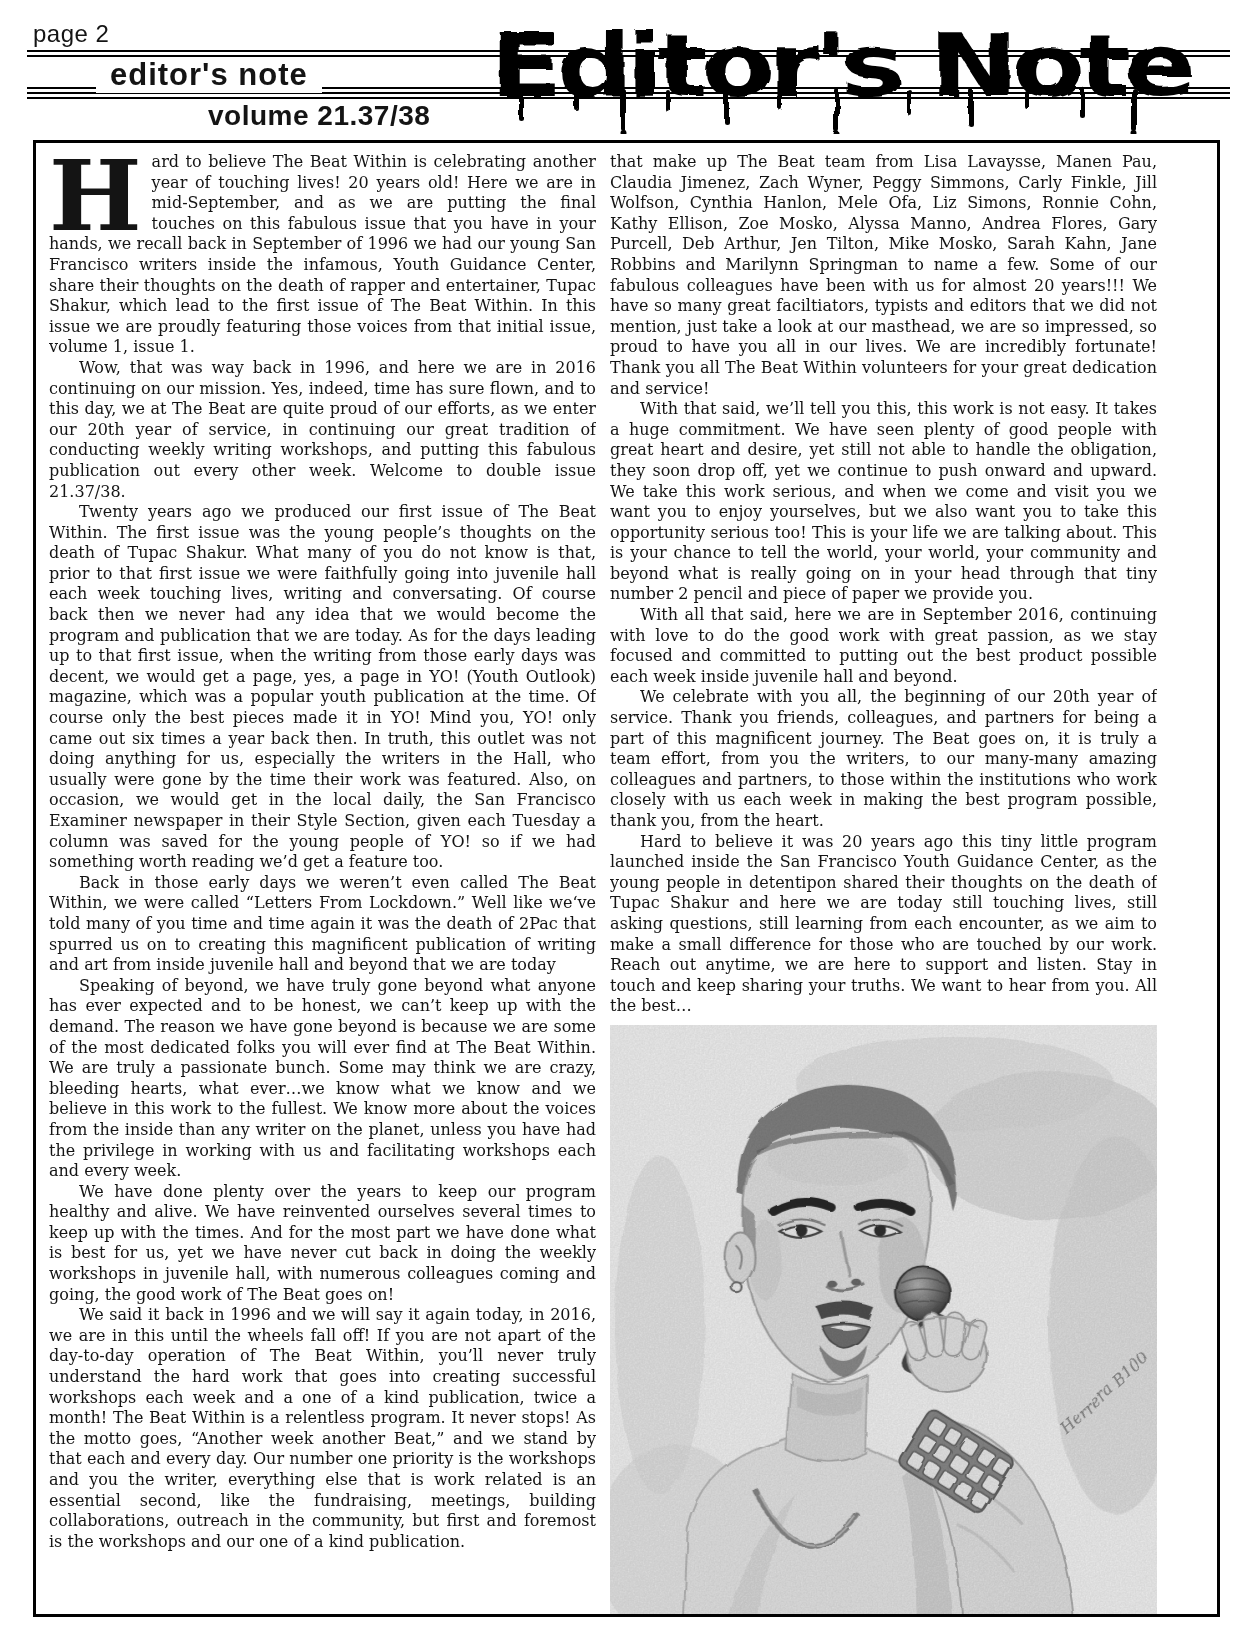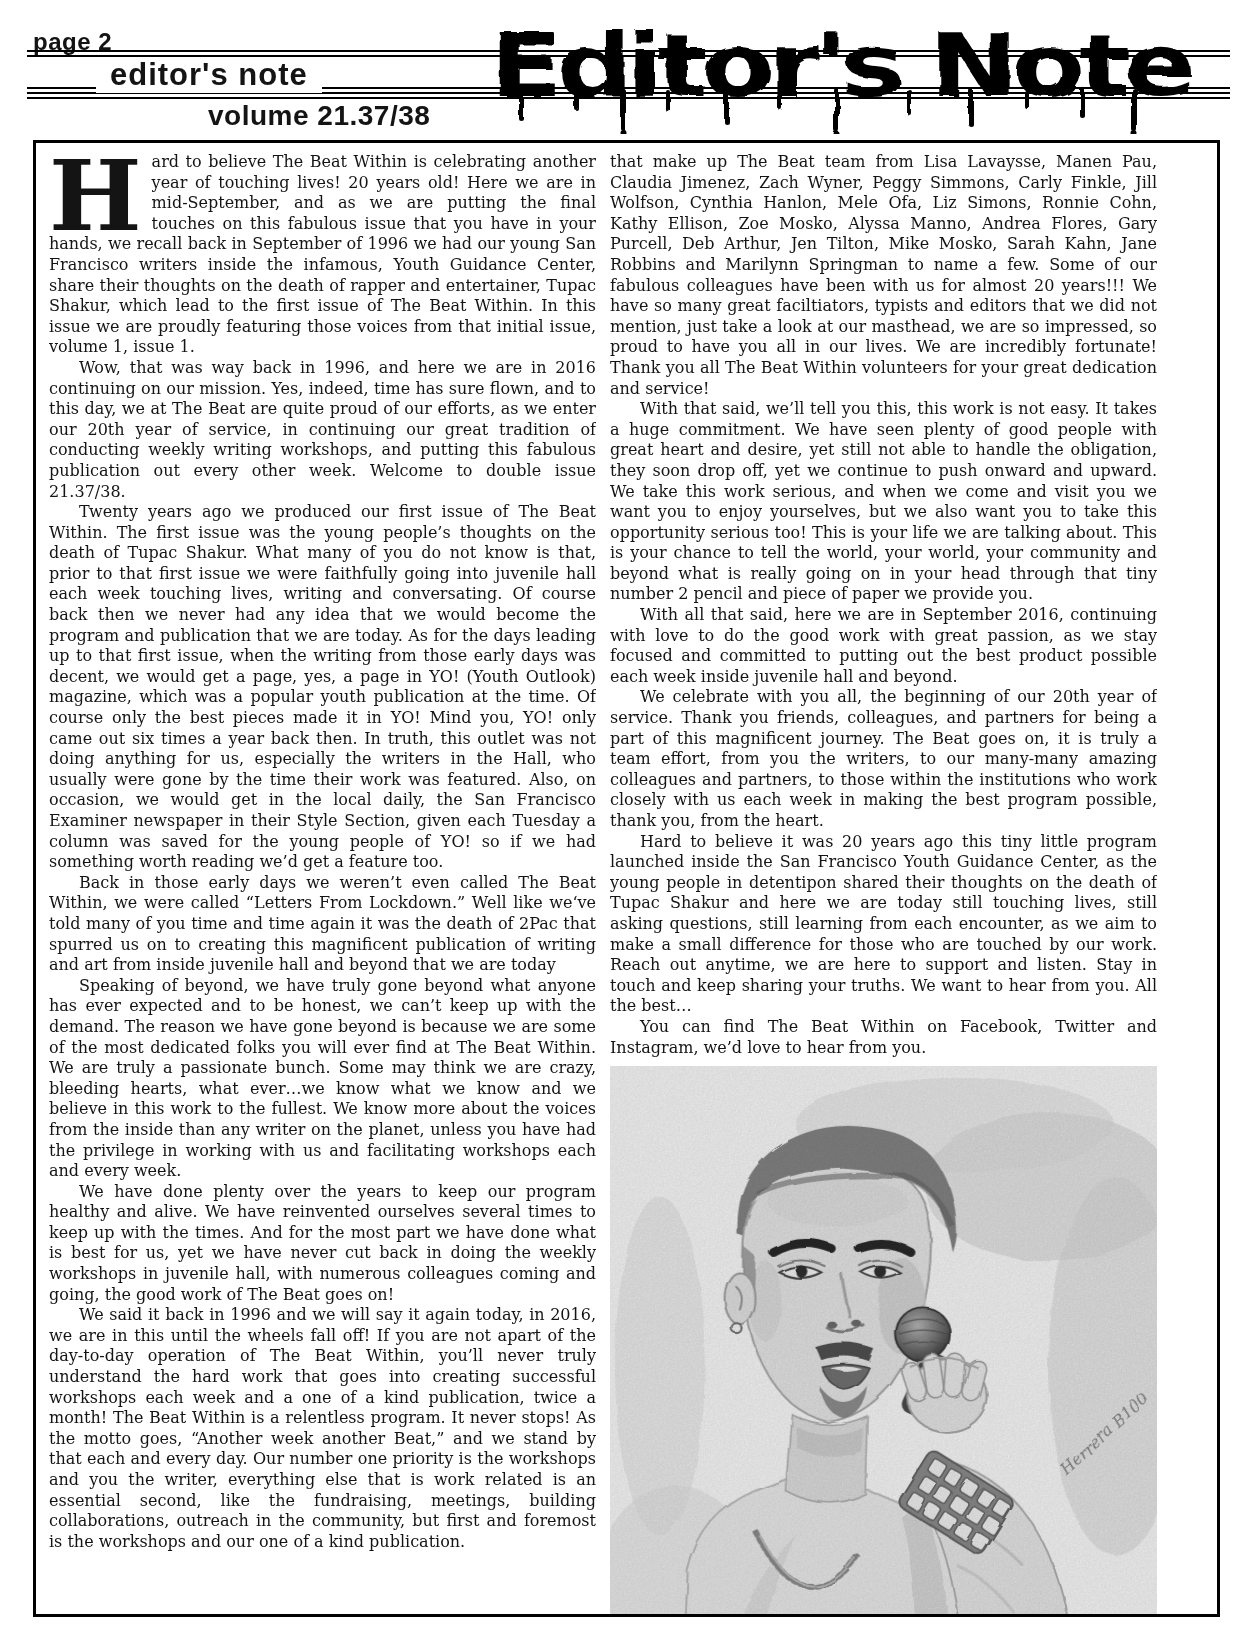--- a/index.html
+++ b/index.html
@@ -1,21 +1,21 @@
 <!DOCTYPE html>
 <html><head>
 <meta charset="utf-8">
 <style>
   html,body{margin:0;padding:0;background:#ffffff;}
   body{width:1257px;height:1650px;position:relative;overflow:hidden;
        font-family:"DejaVu Serif",serif;color:#141414;}
 
   
   .page-label{position:absolute;left:33px;top:20px;
-    font-family:"Liberation Sans",sans-serif;font-weight:bold;font-size:24px;letter-spacing:.5px;margin-top:8px;}
+    font-family:"Liberation Sans",sans-serif;font-weight:normal;font-size:24px;letter-spacing:.5px;}
   .rule{position:absolute;left:27px;width:1203px;height:2.4px;background:#000;}
   .ruleA1{top:50px}.ruleA2{top:55px}
   .ruleB1{top:87px}.ruleB2{top:92px}.ruleB3{top:97px}
   .section-title{position:absolute;left:96px;top:57px;
     font-family:"Liberation Sans",sans-serif;font-weight:bold;font-size:31px;letter-spacing:1px;
     background:#fff;padding:0 14px;text-align:right;}
   .volume-label{position:absolute;left:208px;top:100px;
     font-family:"Liberation Sans",sans-serif;font-weight:bold;font-size:28px;letter-spacing:.5px;}
   .graffiti-wrap{position:absolute;left:478px;top:2px;width:724px;height:132px;}
 
@@ -89,21 +89,20 @@
   <p>We said it back in 1996 and we will say it again today, in 2016, we are in this until the wheels fall off! If you are not apart of the day-to-day operation of The Beat Within, you’ll never truly understand the hard work that goes into creating successful workshops each week and a one of a kind publication, twice a month!  The Beat Within is a relentless program. It never stops! As the motto goes, “Another week another Beat,” and we stand by that each and every day. Our number one priority is the workshops and you the writer, everything else that is work related is an essential second, like the fundraising, meetings, building collaborations, outreach in the community, but first and foremost is the workshops and our one of a kind publication.</p>
 
 </div>
 
 <div class="col col-right">
   <p class="no-indent">that make up The Beat team from Lisa Lavaysse, Manen Pau, Claudia Jimenez, Zach Wyner, Peggy Simmons, Carly Finkle, Jill Wolfson, Cynthia Hanlon, Mele Ofa, Liz Simons, Ronnie Cohn, Kathy Ellison, Zoe Mosko, Alyssa Manno, Andrea Flores, Gary Purcell, Deb Arthur, Jen Tilton,  Mike Mosko,  Sarah Kahn,  Jane Robbins and Marilynn Springman to name a few. Some of our fabulous colleagues have been with us for almost 20 years!!!  We have so many great faciltiators, typists and editors that we did not mention, just take a look at our masthead, we are so impressed, so proud to have you all in our lives. We are incredibly fortunate! Thank you all The Beat Within volunteers for your great dedication and service!</p>
   <p>With that said, we’ll tell you this, this work is not easy. It takes a huge commitment. We have seen plenty of good people with great heart and desire, yet still not able to handle the obligation, they soon drop off, yet we continue to push onward and upward. We take this work serious, and when we come and visit you we want you to enjoy yourselves, but we also want you to take this opportunity serious too! This is your life we are talking about. This is your chance to tell the world, your world, your community and beyond what is really going on in your head through that tiny number 2 pencil and piece of paper we provide you.</p>
   <p>With all that said, here we are in September 2016, continuing with love to do the good work with great passion,  as we stay focused and committed to putting out the best product possible each week inside juvenile hall and beyond.</p>
   <p>We celebrate with you all, the beginning of our 20th year of service. Thank you friends, colleagues, and partners for being a part of this magnificent journey. The Beat goes on, it is truly a team effort, from you the writers, to our many-many amazing colleagues and partners, to those within the institutions who work closely with us each week in making the best program possible, thank you, from the heart.</p>
   <p>Hard to believe it was 20 years ago this tiny little program launched inside the San Francisco Youth Guidance Center, as the young people in detentipon shared their thoughts on the death of Tupac Shakur and here we are today still touching lives, still asking questions, still learning from each encounter, as we aim to make a small difference for those who are touched by our work.  Reach out anytime, we are here to support and listen.   Stay in touch and keep sharing your truths. We want to hear from you.  All the best…</p>
-  <p>You can find The Beat Within on Facebook, Twitter and Instagram, we’d love to hear from you.</p>
 
   <div class="portrait">
     <svg width="578" height="600" viewBox="0 0 580 600" xmlns="http://www.w3.org/2000/svg">
       <defs>
         <radialGradient id="micgrad" cx="40%" cy="35%" r="75%">
           <stop offset="0%" stop-color="#bdbdbd"></stop>
             <stop offset="100%" stop-color="#3a3a3a"></stop>
         </radialGradient>
         <filter id="rough" x="-5%" y="-5%" width="110%" height="110%">
           <feTurbulence type="fractalNoise" baseFrequency="0.025 0.035" numOctaves="2" seed="7" result="n"></feTurbulence>

